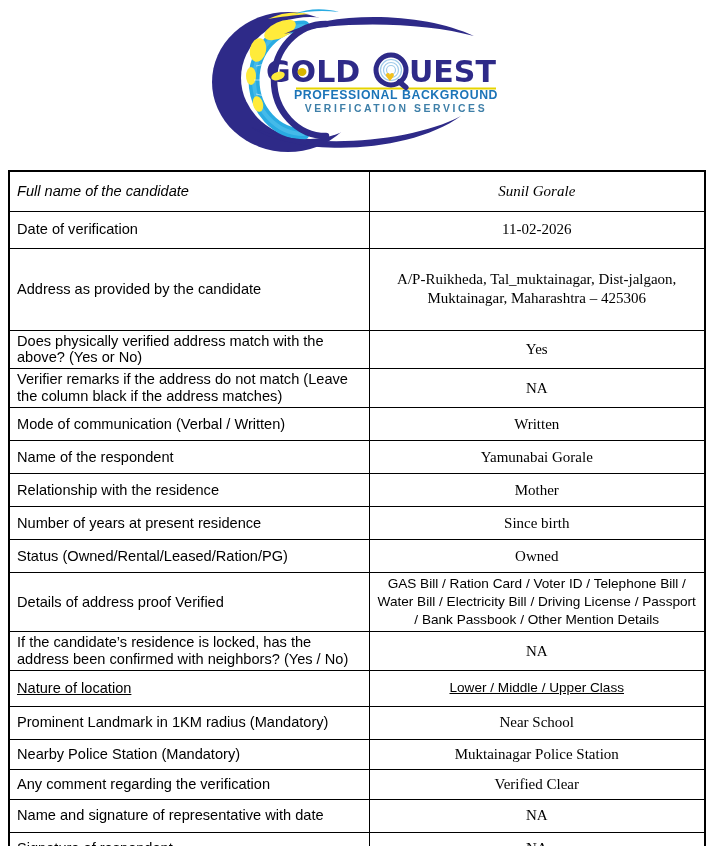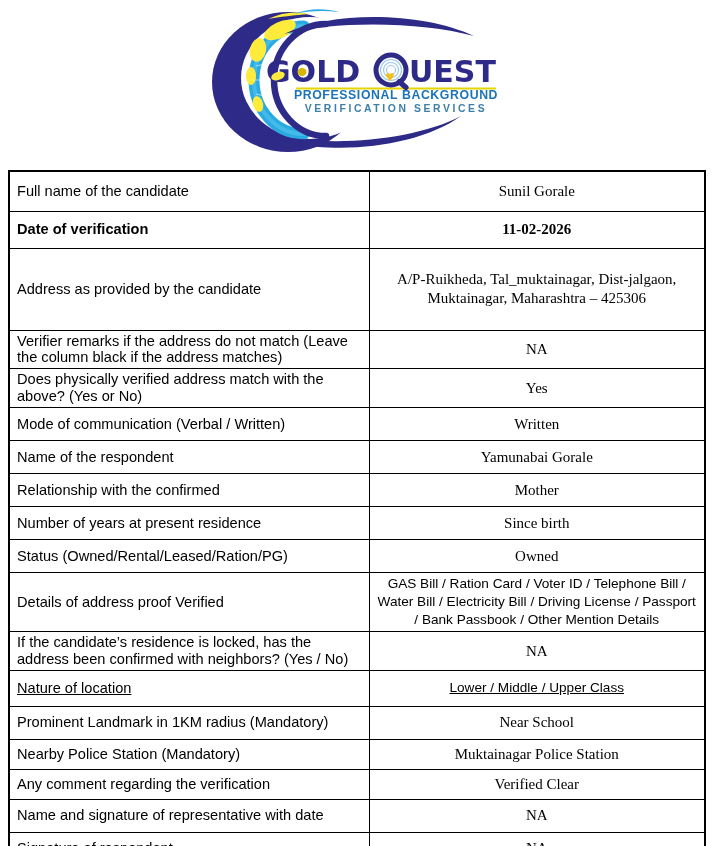--- a/index.html
+++ b/index.html
@@ -42,22 +42,22 @@
     line-height: 1.25;
     padding: 2px 8px;
   }
   td.value.options {
     font-family: "Liberation Sans", sans-serif;
     font-size: 13.6px;
     line-height: 1.32;
     margin-top: 32px;
   }
   tbody tr { height: 33px; }
-  tbody tr:nth-child(1)  { height: 40px; }
-  tbody tr:nth-child(2)  { height: 37px; font-weight: bold; }
+  tbody tr:nth-child(1)  { height: 40px; font-style: italic; }
+  tbody tr:nth-child(2)  { height: 37px; }
   tbody tr:nth-child(3)  { height: 82px; }
   tbody tr:nth-child(11) { height: 46px; }
   tbody tr:nth-child(12) { height: 38px; }
   tbody tr:nth-child(13) { height: 36px; text-decoration: underline; }
   tbody tr:nth-child(15) { height: 30px; }
   tbody tr:nth-child(16) { height: 30px; }
   tbody tr:nth-child(18) { height: 32px; }
 </style>
 </head>
 <body>
@@ -123,37 +123,37 @@
   </tr>
       <tr>
     <td class="label">Date of verification</td>
     <td class="value">11-02-2026</td>
   </tr>
       <tr>
     <td class="label">Address as provided by the candidate</td>
     <td class="value">A/P-Ruikheda, Tal_muktainagar, Dist-jalgaon, Muktainagar, Maharashtra – 425306</td>
   </tr>
       <tr>
+    <td class="label">Does physically verified address match with the above? (Yes or No)</td>
+    <td class="value">Yes</td>
+  </tr>
+      <tr>
     <td class="label">Verifier remarks if the address do not match (Leave the column black if the address matches)</td>
     <td class="value">NA</td>
-  </tr>
-      <tr>
-    <td class="label">Does physically verified address match with the above? (Yes or No)</td>
-    <td class="value">Yes</td>
   </tr>
       <tr>
     <td class="label">Mode of communication (Verbal / Written)</td>
     <td class="value">Written</td>
   </tr>
       <tr>
     <td class="label">Name of the respondent</td>
     <td class="value">Yamunabai Gorale</td>
   </tr>
       <tr>
-    <td class="label">Relationship with the confirmed</td>
+    <td class="label">Relationship with the residence</td>
     <td class="value">Mother</td>
   </tr>
       <tr>
     <td class="label">Number of years at present residence</td>
     <td class="value">Since birth</td>
   </tr>
       <tr>
     <td class="label">Status (Owned/Rental/Leased/Ration/PG)</td>
     <td class="value">Owned</td>
   </tr>

